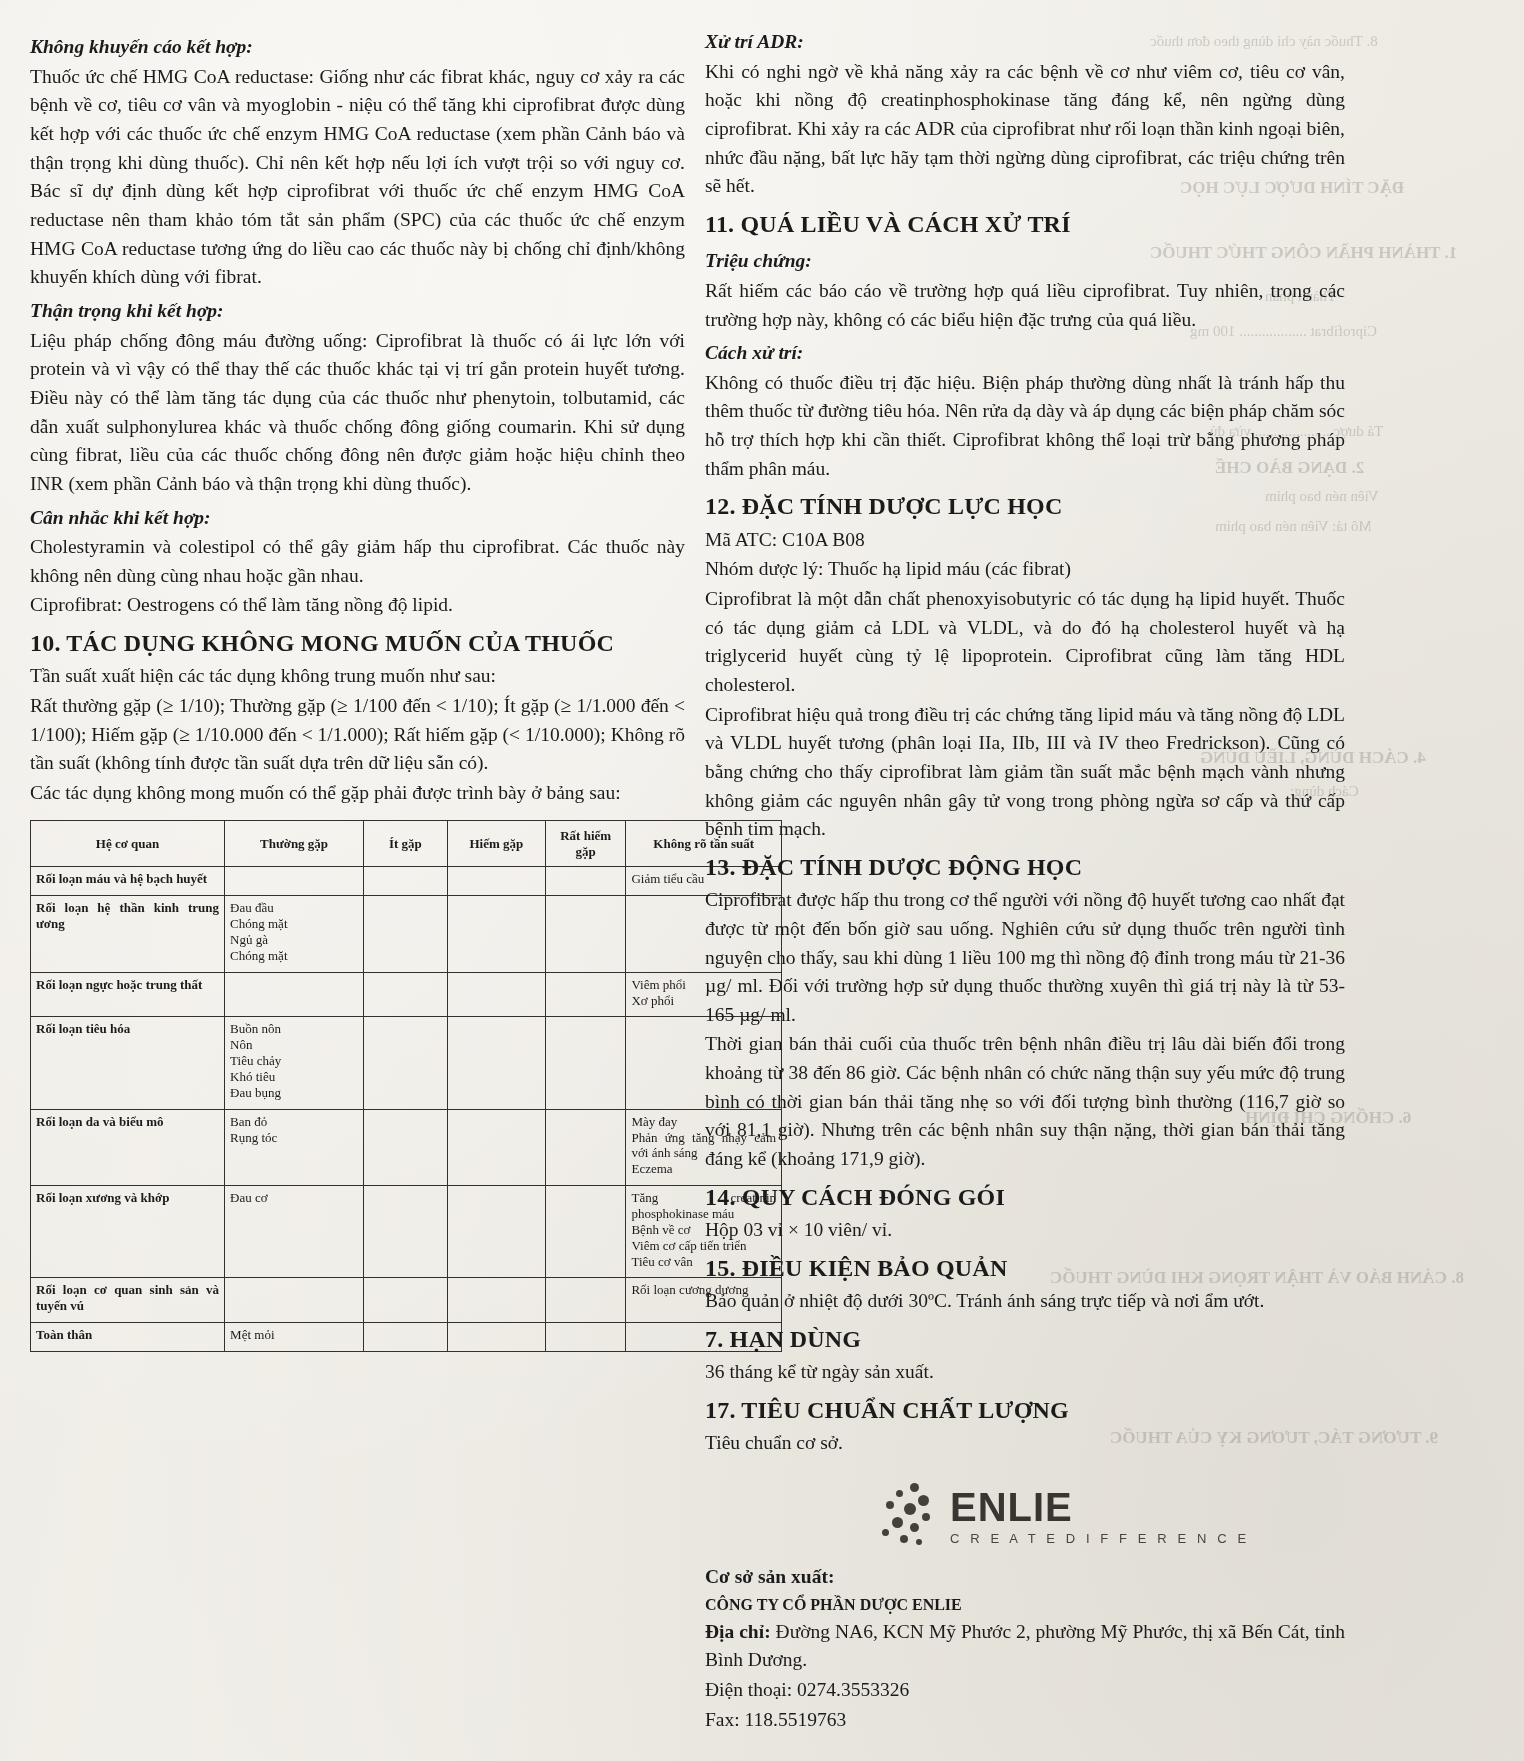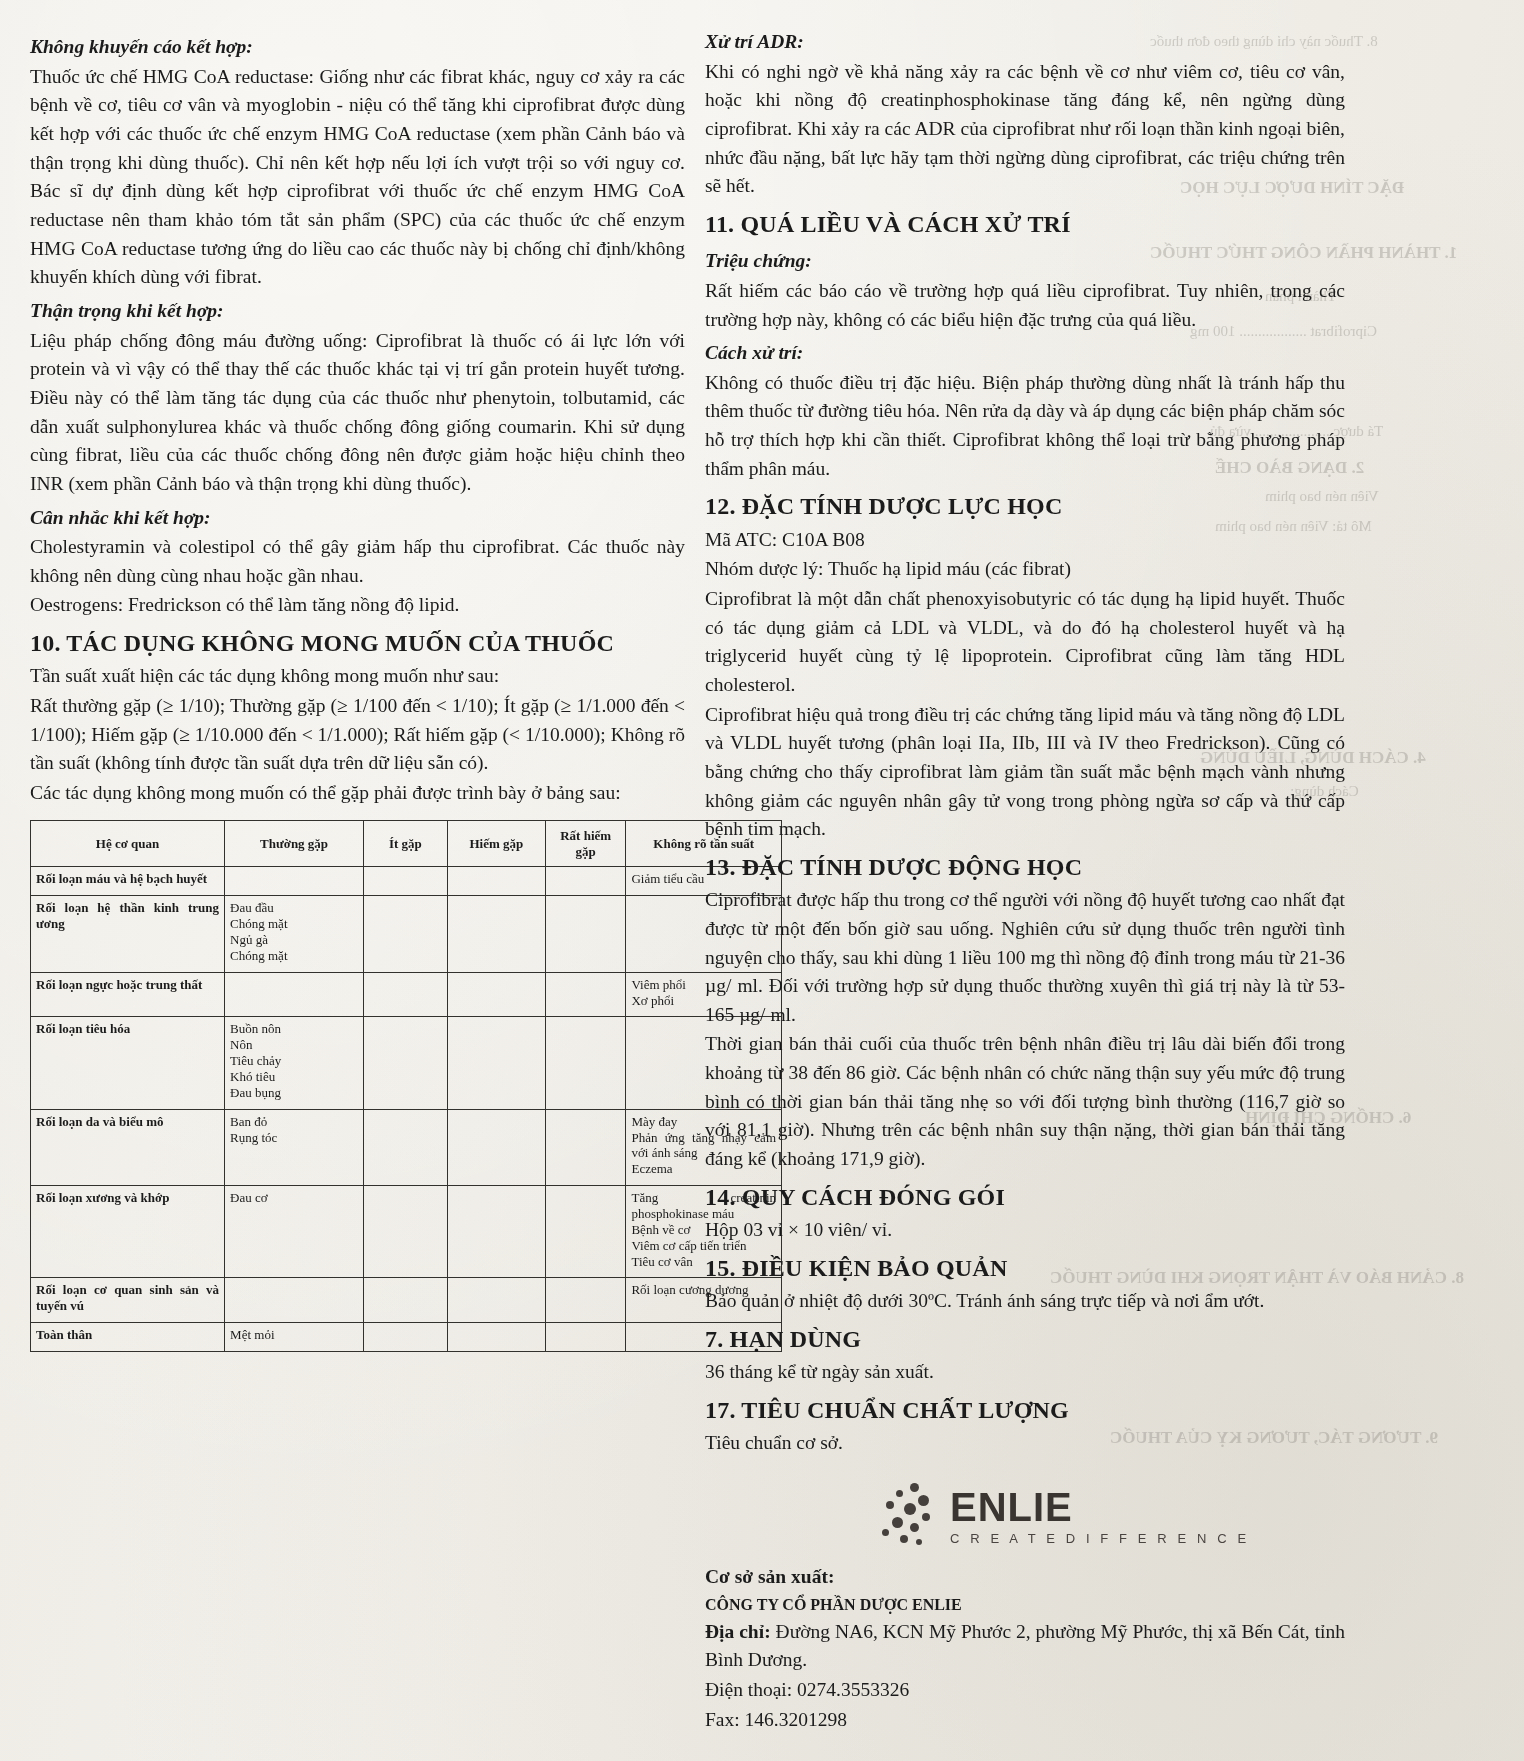--- a/index.html
+++ b/index.html
@@ -151,24 +151,24 @@
   <div class="col col-left">
 
     <p class="ital-head">Không khuyến cáo kết hợp:</p>
     <p class="body-text">Thuốc ức chế HMG CoA reductase: Giống như các fibrat khác, nguy cơ xảy ra các bệnh về cơ, tiêu cơ vân và myoglobin - niệu có thể tăng khi ciprofibrat được dùng kết hợp với các thuốc ức chế enzym HMG CoA reductase (xem phần Cảnh báo và thận trọng khi dùng thuốc). Chỉ nên kết hợp nếu lợi ích vượt trội so với nguy cơ. Bác sĩ dự định dùng kết hợp ciprofibrat với thuốc ức chế enzym HMG CoA reductase nên tham khảo tóm tắt sản phẩm (SPC) của các thuốc ức chế enzym HMG CoA reductase tương ứng do liều cao các thuốc này bị chống chỉ định/không khuyến khích dùng với fibrat.</p>
 
     <p class="ital-head">Thận trọng khi kết hợp:</p>
     <p class="body-text">Liệu pháp chống đông máu đường uống: Ciprofibrat là thuốc có ái lực lớn với protein và vì vậy có thể thay thế các thuốc khác tại vị trí gắn protein huyết tương. Điều này có thể làm tăng tác dụng của các thuốc như phenytoin, tolbutamid, các dẫn xuất sulphonylurea khác và thuốc chống đông giống coumarin. Khi sử dụng cùng fibrat, liều của các thuốc chống đông nên được giảm hoặc hiệu chỉnh theo INR (xem phần Cảnh báo và thận trọng khi dùng thuốc).</p>
 
     <p class="ital-head">Cân nhắc khi kết hợp:</p>
     <p class="body-text">Cholestyramin và colestipol có thể gây giảm hấp thu ciprofibrat. Các thuốc này không nên dùng cùng nhau hoặc gần nhau.</p>
-    <p class="body-text">Oestrogens: Fredrickson có thể làm tăng nồng độ lipid.</p>
+    <p class="body-text">Ciprofibrat: Oestrogens có thể làm tăng nồng độ lipid.</p>
 
     <p class="sec-head">10. TÁC DỤNG KHÔNG MONG MUỐN CỦA THUỐC</p>
-    <p class="body-text">Tần suất xuất hiện các tác dụng không mong muốn như sau:</p>
+    <p class="body-text">Tần suất xuất hiện các tác dụng không trung muốn như sau:</p>
     <p class="body-text">Rất thường gặp (≥ 1/10); Thường gặp (≥ 1/100 đến &lt; 1/10); Ít gặp (≥ 1/1.000 đến &lt; 1/100); Hiếm gặp (≥ 1/10.000 đến &lt; 1/1.000); Rất hiếm gặp (&lt; 1/10.000); Không rõ tần suất (không tính được tần suất dựa trên dữ liệu sẵn có).</p>
     <p class="body-text">Các tác dụng không mong muốn có thể gặp phải được trình bày ở bảng sau:</p>
 
     <table class="adr">
       <thead>
         <tr>
           <th>Hệ cơ quan</th>
           <th>Thường gặp</th>
           <th>Ít gặp</th>
           <th>Hiếm gặp</th>
@@ -338,17 +338,17 @@
       <p>
         <b>Địa chỉ:</b>
         <span>Đường NA6, KCN Mỹ Phước 2, phường Mỹ Phước, thị xã Bến Cát, tỉnh Bình Dương.</span>
       </p>
       <p>
         <span>Điện thoại:</span>
         <span>0274.3553326</span>
       </p>
       <p>
         <span>Fax:</span>
-        <span>146.3201298</span>
+        <span>118.5519763</span>
       </p>
     </div>
   </div>
 </div>
 
 </body></html>

